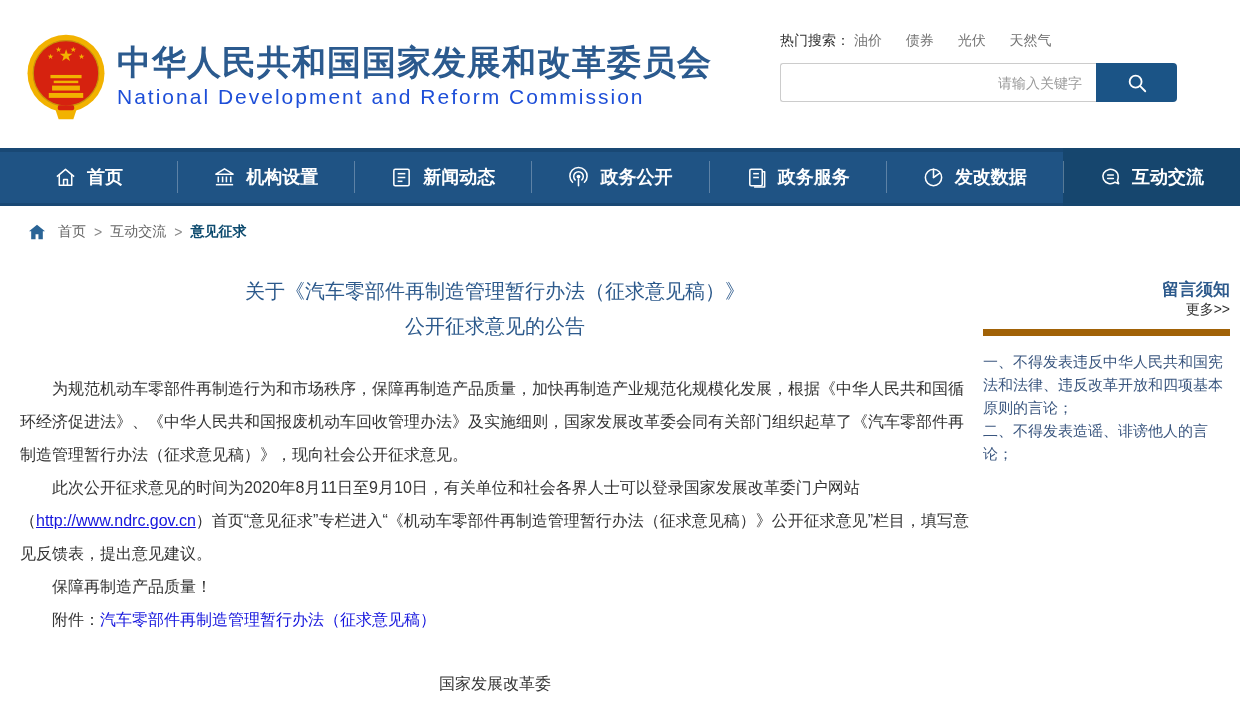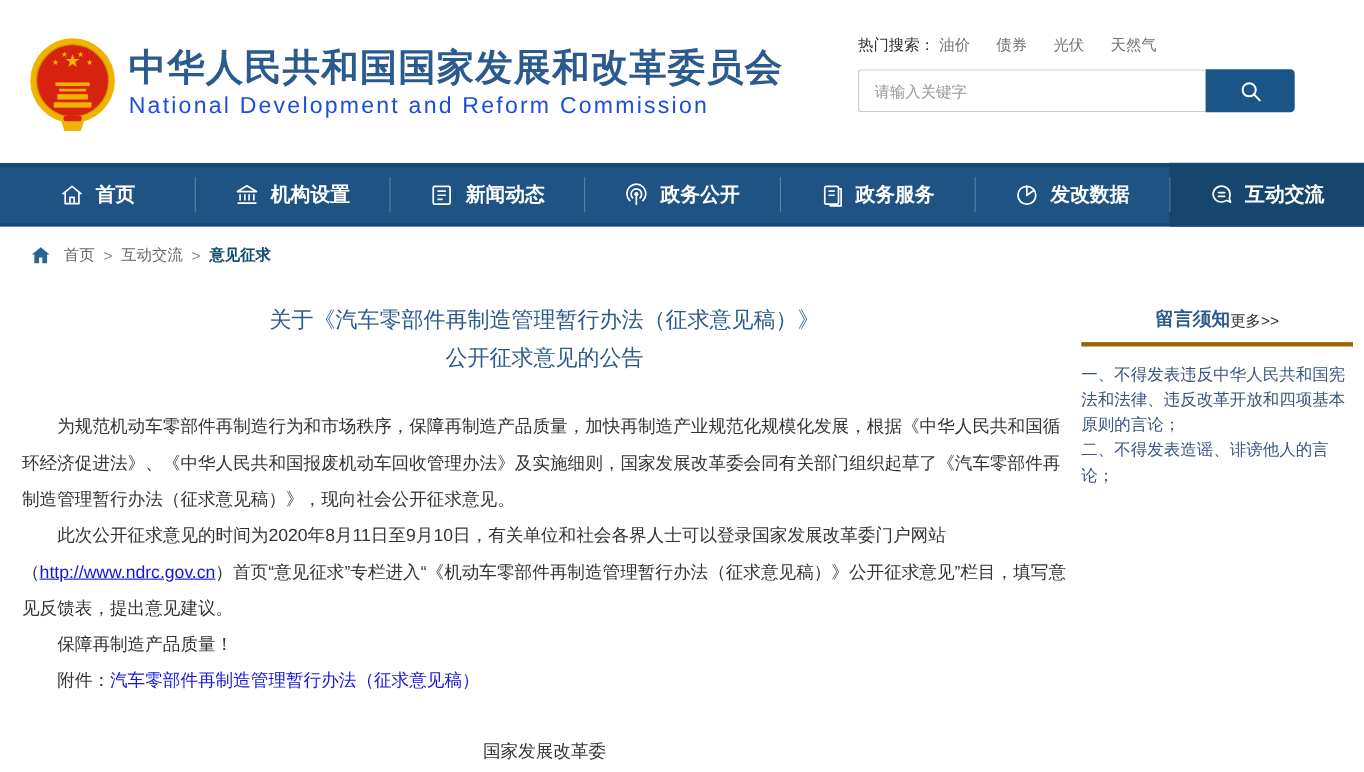--- a/index.html
+++ b/index.html
@@ -12,21 +12,21 @@
   .emblem { width:82px; height:86px; flex:0 0 auto; }
   .site-titles { margin-left:10px; }
   .site-title-cn { font-size:34px; font-weight:bold; color:#2b5a8e; letter-spacing:1px; line-height:40px; }
   .site-title-en { font-size:21px; color:#1d4ed8; letter-spacing:2px; line-height:30px; }
 
   .search-area { position:absolute; right:18px; top:32px; width:442px; }
   .hot-search { font-size:14px; color:#333; white-space:nowrap; }
   .hot-term { color:#737373; text-decoration:none; margin-right:20px; cursor:pointer; }
   .search-bar { margin-top:13px; display:flex; }
   .search-input { width:316px; height:39px; border:1px solid #ccc; border-right:none;
-                  border-radius:3px 0 0 3px; padding:0 14px; font-size:14px; color:#333; outline:none; }
+                  border-radius:3px 0 0 3px; padding:0 14px; font-size:14px; color:#333; outline:none;text-align:right; }
   .search-input::placeholder { color:#999; }
   .search-btn { width:81px; height:39px; background:#1b5486; border:none; border-radius:0 4px 4px 0;
                 display:flex; align-items:center; justify-content:center; cursor:pointer; }
 
   
   .nav { height:58px; background:#1f5384; display:flex;
          box-shadow: inset 0 4px 0 rgba(0,20,45,.18), inset 0 -3px 0 rgba(0,20,45,.18); }
   .nav-item { flex:1; position:relative; display:flex; align-items:center; justify-content:center;
               gap:10px; color:#fff; font-size:18px; font-weight:bold; text-decoration:none; cursor:pointer; }
   .nav-item + .nav-item::before { content:""; position:absolute; left:0; top:13px; bottom:13px;
@@ -49,21 +49,21 @@
                    font-size:20px; line-height:35px; }
   .article-body { margin-top:28px; }
   .article-body p { font-size:16px; color:#333; line-height:33px; text-indent:2em; }
   .body-link { color:#1414dd; text-decoration:underline; cursor:pointer; }
   .attach-link { color:#1414dd; text-decoration:none; cursor:pointer; }
   .signature-block { margin-top:31px; text-align:center; font-size:16px; color:#333; line-height:33px; }
 
   
   .sidebar { width:247px; margin-left:auto; margin-top:20px; }
   .sidebar-head { display:flex; justify-content:center; align-items:flex-end;
-                  border-bottom:4px solid #a16207; padding-bottom:10px; }
+                  border-bottom:7px solid #a16207; padding-bottom:10px;flex-direction:column; }
   .sidebar-title { font-size:17px; font-weight:bold; color:#2d5a8c; }
   .sidebar-more { font-size:14px; color:#333; text-decoration:none; cursor:pointer; }
   .sidebar-body { margin-top:14px; font-size:15px; color:#3a567f; line-height:23px; }
 </style>
 </head>
 <body>
 
 <div class="header">
   <div class="logo-wrap">
     <svg class="emblem" viewBox="0 0 100 105">

